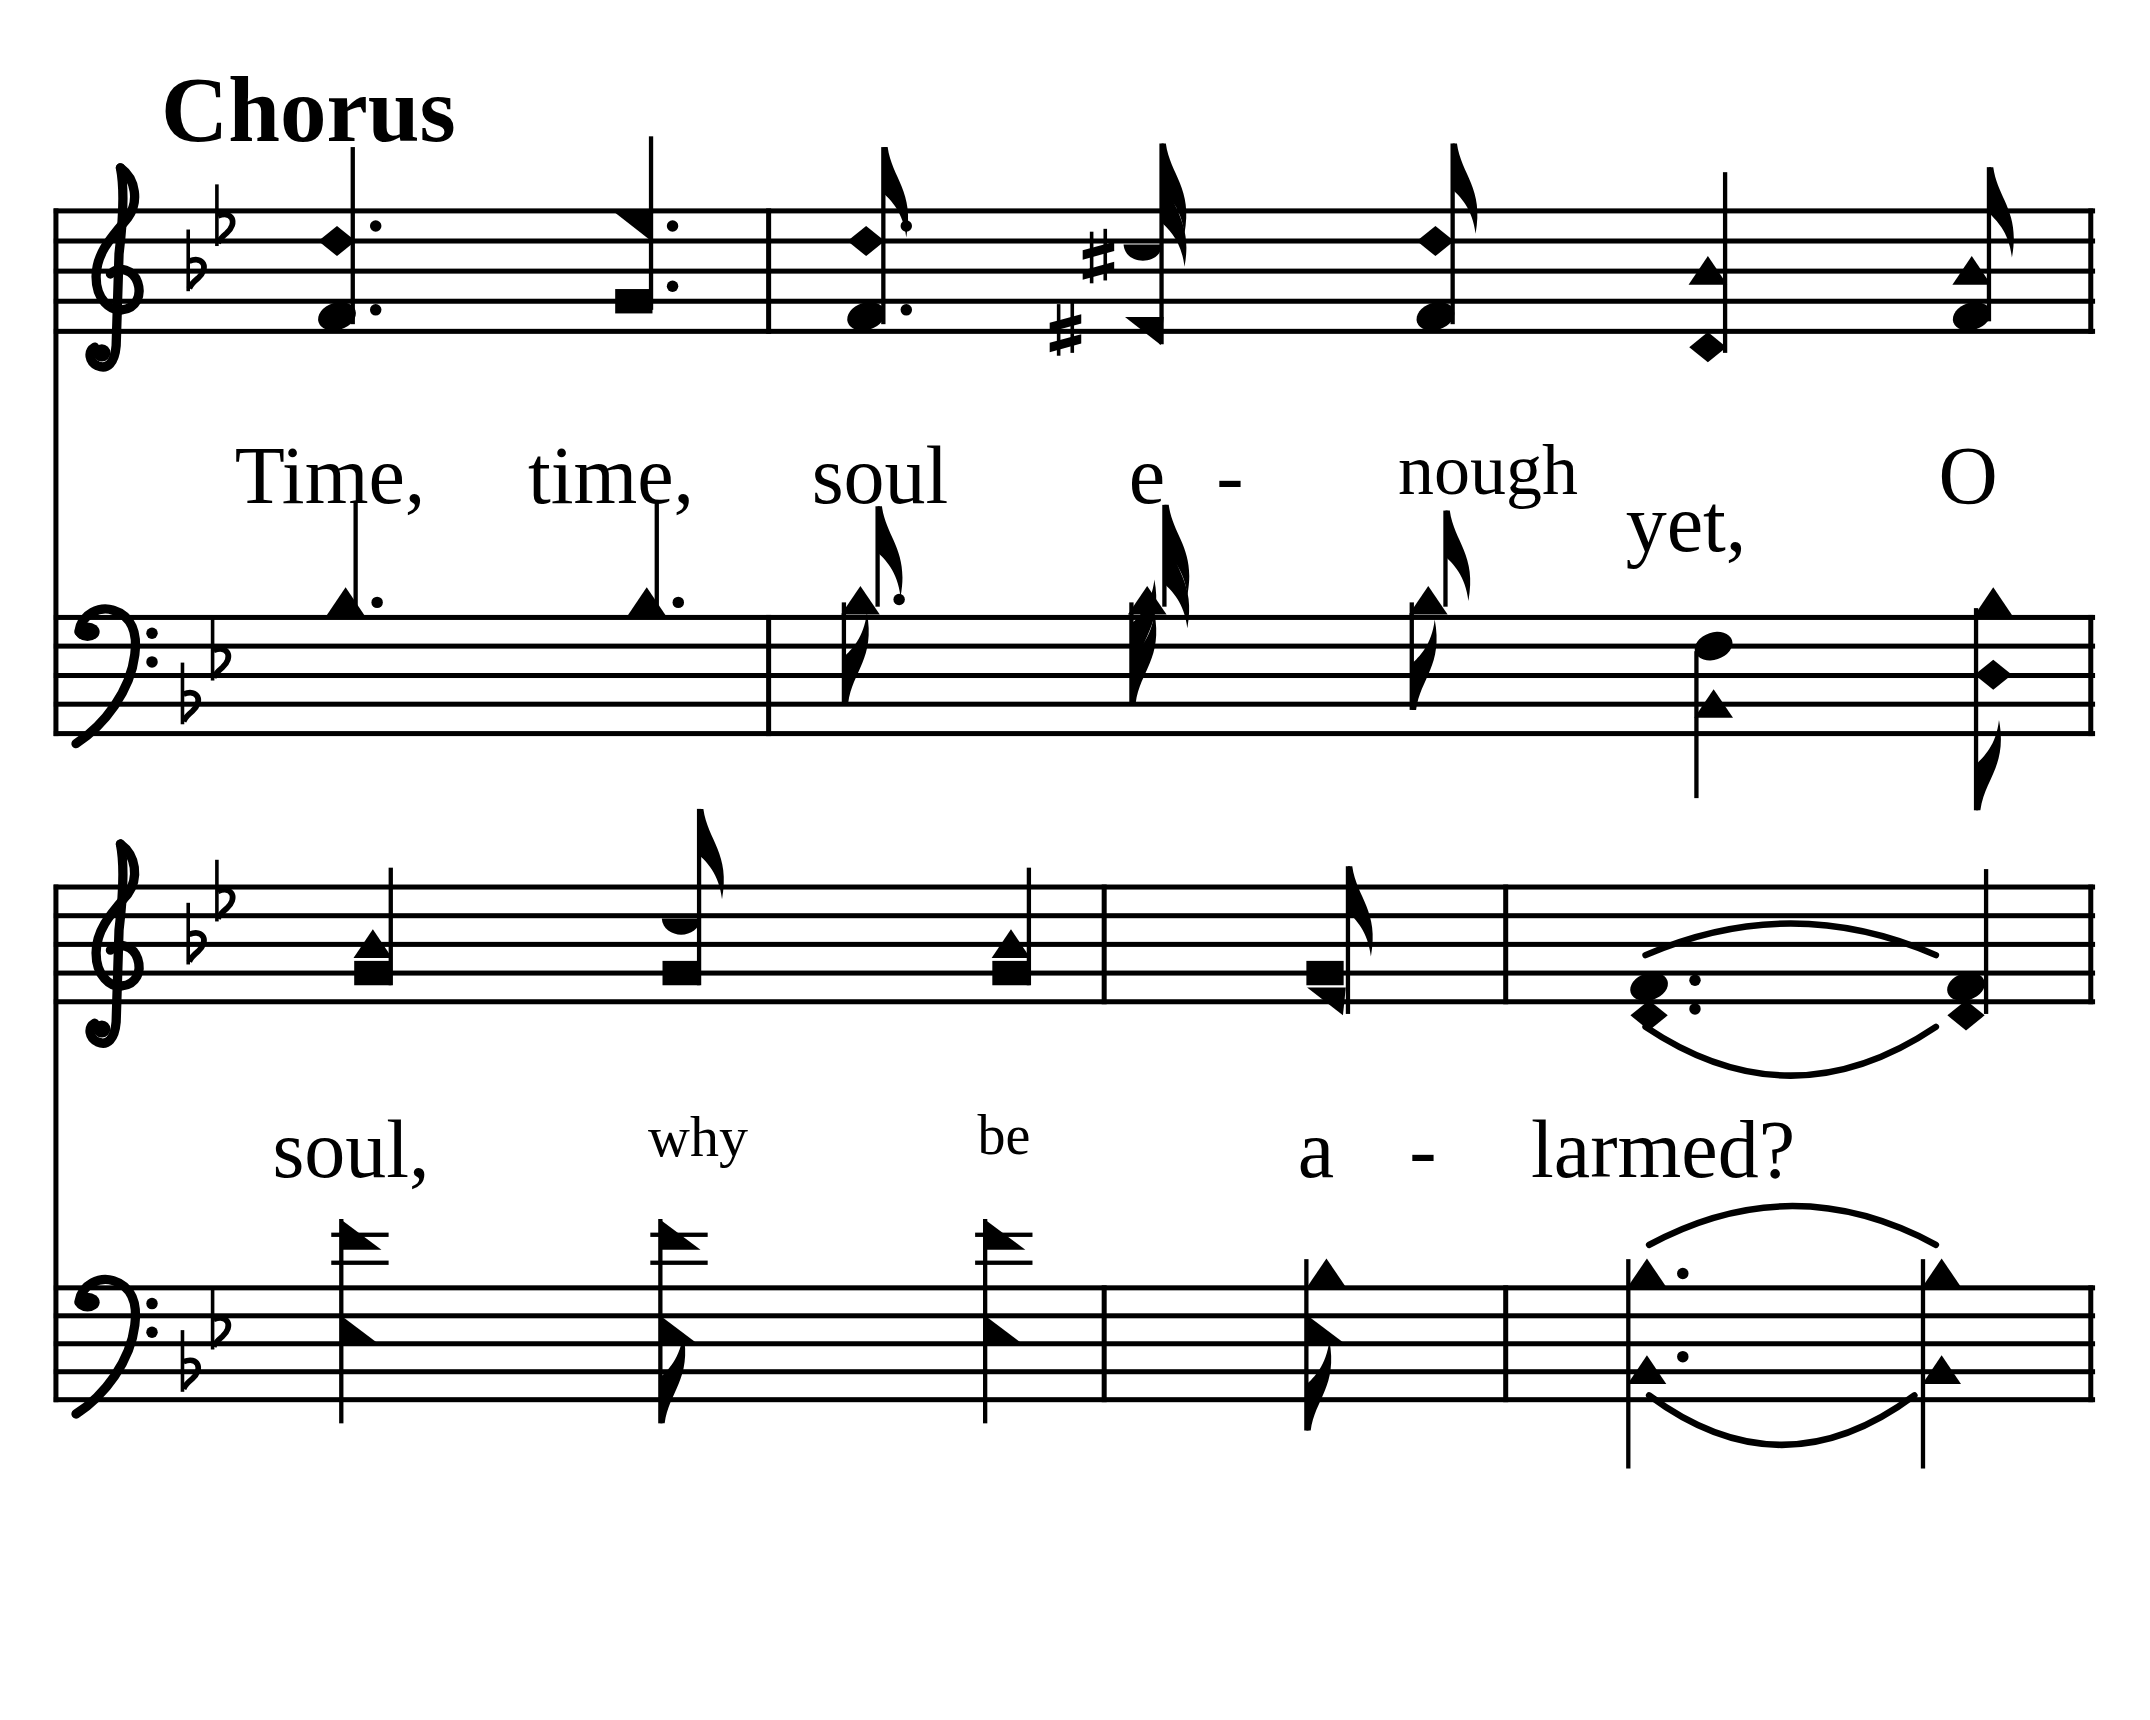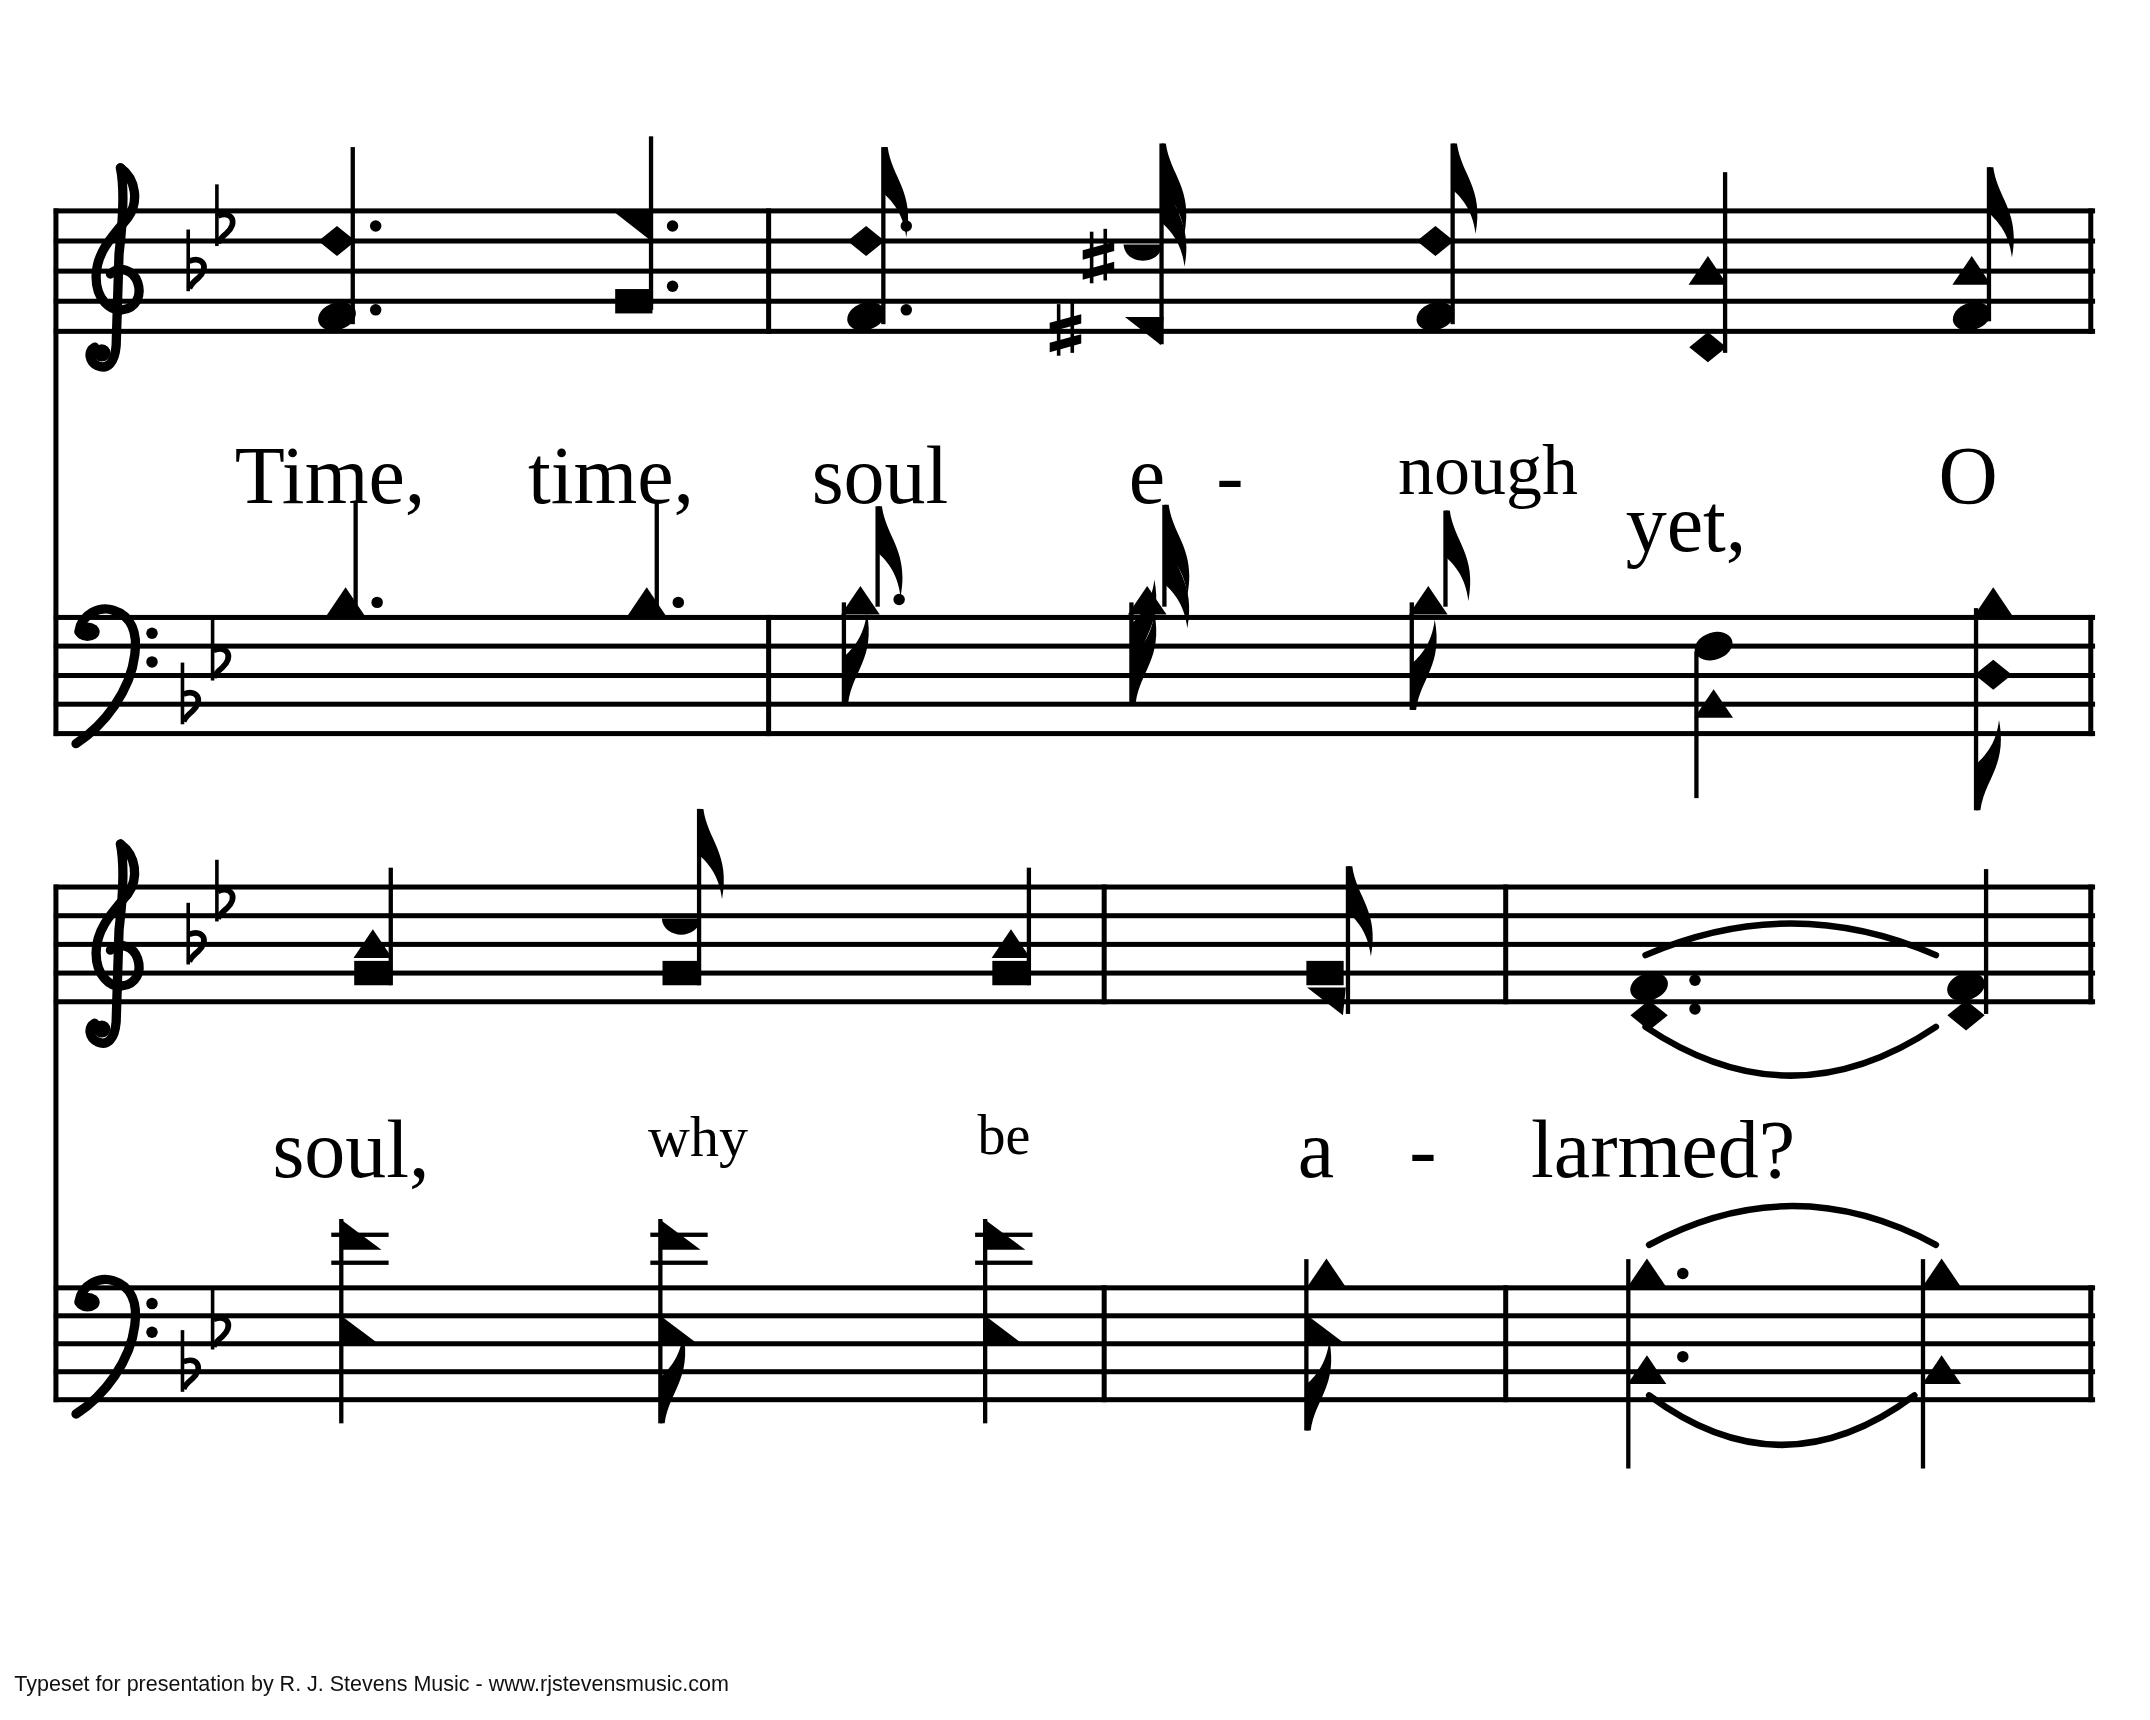--- a/index.html
+++ b/index.html
@@ -9,20 +9,21 @@
   .lyric{position:absolute;transform:translateX(-50%);white-space:nowrap;color:#000;
          font-family:"Liberation Serif", serif;}
   .footer{position:absolute;color:#111;font-family:"Liberation Sans", sans-serif;
           white-space:nowrap;letter-spacing:0px;}
   svg{position:absolute;left:0;top:0;}
 </style>
 </head>
 <body>
 
 <div class="page">
+  <div class="title" style="left: 161px; top: 56px; font-size: 93px;">Chorus</div>
   <svg id="score" xmlns="http://www.w3.org/2000/svg" width="2151" height="1721" viewBox="0 0 3000 2400">
       <rect x="75" y="290.5" width="2847" height="7" fill="#000000"></rect>
       <rect x="75" y="332.5" width="2847" height="7" fill="#000000"></rect>
       <rect x="75" y="374.5" width="2847" height="7" fill="#000000"></rect>
       <rect x="75" y="416.5" width="2847" height="7" fill="#000000"></rect>
       <rect x="75" y="458.5" width="2847" height="7" fill="#000000"></rect>
       <rect x="75" y="857.5" width="2847" height="7" fill="#000000"></rect>
       <rect x="75" y="897.5" width="2847" height="7" fill="#000000"></rect>
       <rect x="75" y="938.5" width="2847" height="7" fill="#000000"></rect>
       <rect x="75" y="978.5" width="2847" height="7" fill="#000000"></rect>
@@ -273,15 +274,14 @@
       <span class="lyric" style="left: 1488px; top: 429px; font-size: 72px;">nough</span>
       <span class="lyric" style="left: 1686px; top: 429px; font-size: 82px; margin-top: 48px;">yet,</span>
       <span class="lyric" style="left: 1968px; top: 429px; font-size: 82px;">O</span>
       <span class="lyric" style="left: 351px; top: 1103px; font-size: 82px;">soul,</span>
       <span class="lyric" style="left: 698px; top: 1103px; font-size: 58px;">why</span>
       <span class="lyric" style="left: 1004px; top: 1103px; font-size: 56px; text-align: center;">be</span>
       <span class="lyric" style="left: 1316px; top: 1103px; font-size: 82px;">a</span>
       <span class="lyric" style="left: 1423px; top: 1103px; font-size: 82px;">-</span>
       <span class="lyric" style="left: 1663px; top: 1103px; font-size: 82px;">larmed?</span>
     </div>
-  <div class="footer" style="left: 14.3px; top: 1672px; font-size: 21.5px;">Typeset for presentation by R. J. Stevens Music  -  www.rjstevensmusic.com</div>
 </div>
 
 
 </body></html>

